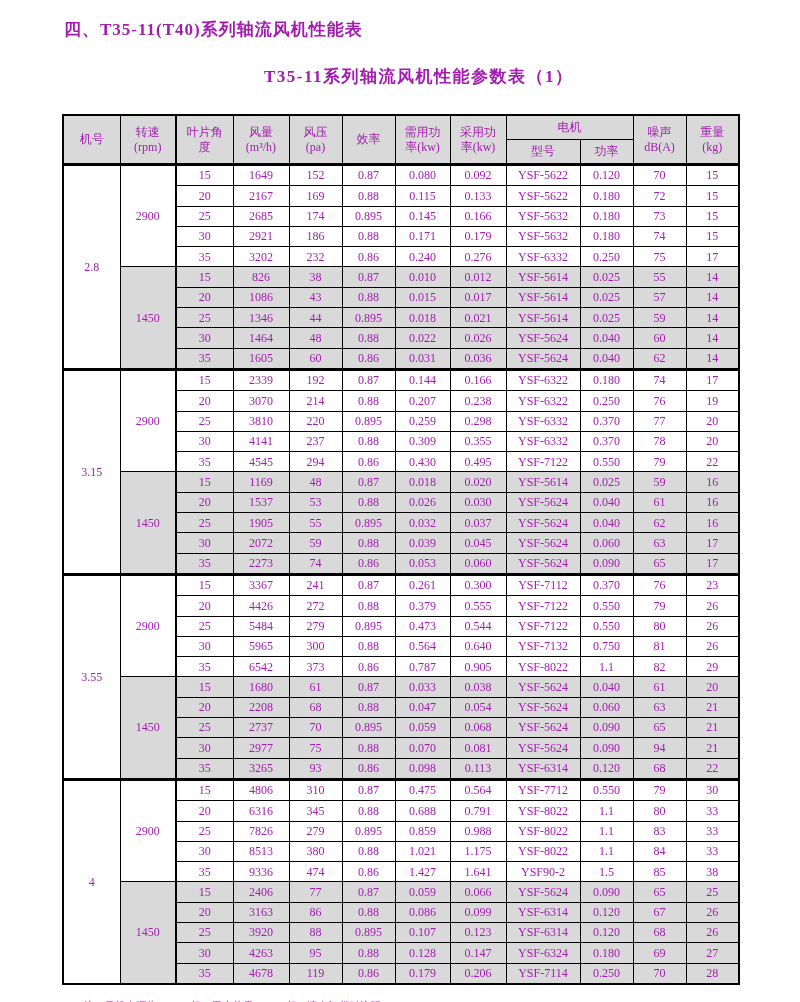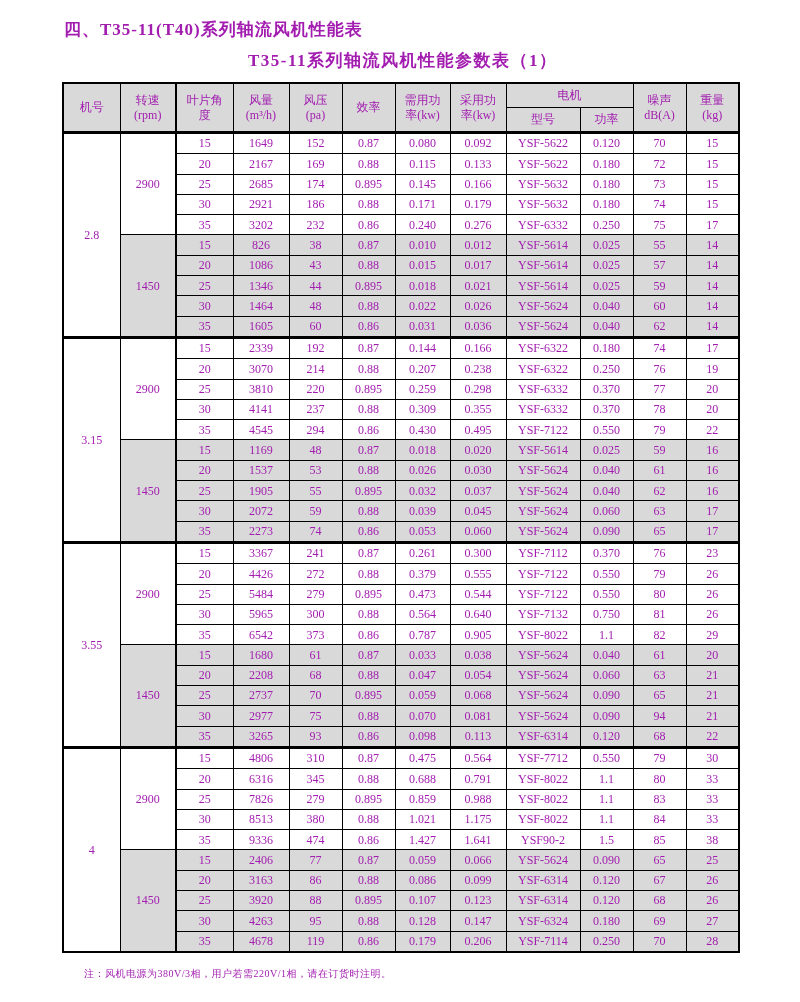--- a/index.html
+++ b/index.html
@@ -8,21 +8,21 @@
     background:#ffffff;color:#a21caf;
     font-family:"Liberation Serif","DejaVu Serif",serif;
     overflow:hidden;
   }
   .heading{
     font-size:17px;font-weight:bold;letter-spacing:1px;
     margin:0;padding:18px 0 0 64px;white-space:nowrap;
   }
   .subheading{
     font-size:17px;font-weight:bold;letter-spacing:1.5px;
-    margin:0;padding:8px 0 10px 248px;white-space:nowrap;
+    margin:16px;padding:8px 0 10px 248px;white-space:nowrap;
   }
   table.perf{
     border-collapse:collapse;table-layout:fixed;
     margin-left:62px;width:676px;
     border:2px solid #000;
   }
   table.perf th,table.perf td{
     border:1px solid #000;text-align:center;vertical-align:middle;
     padding:0;font-size:12px;line-height:1.2;overflow:hidden;
   }

